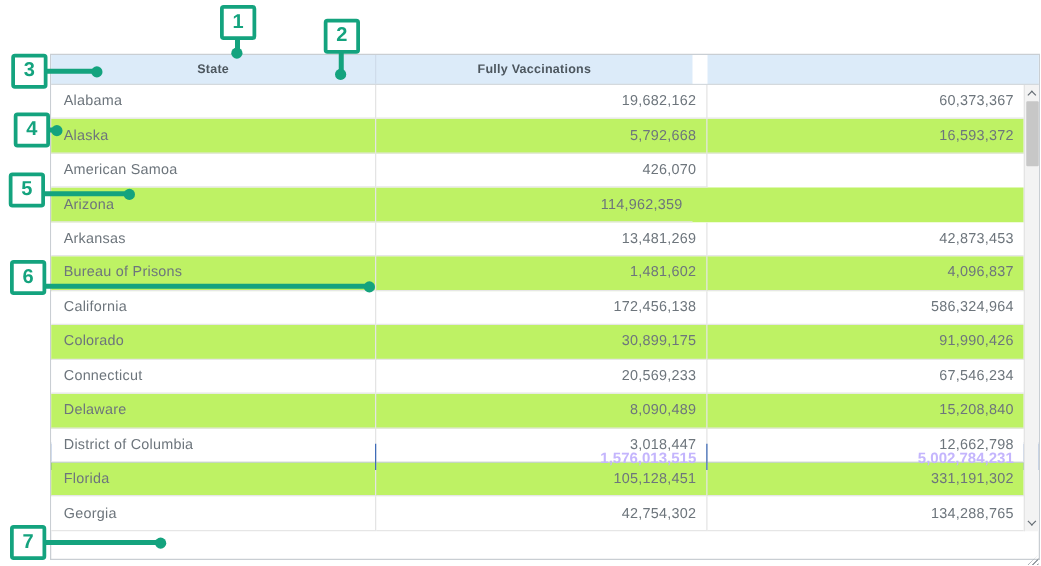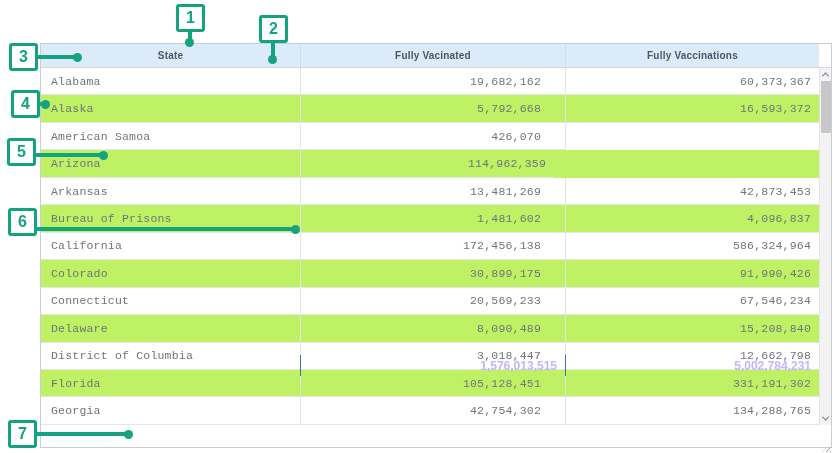--- a/index.html
+++ b/index.html
@@ -11,28 +11,28 @@
   .tbl { position:absolute; left:40px; top:43px; width:792px; height:405px;
          border:1px solid #c9ced3; background:#fff; }
   .thead { display:flex; height:24px; background:#dcebf9; border-bottom:1px solid #d4d9dd; }
   .th { font-size:10px; font-weight:bold; color:#4c565e; display:flex;
         align-items:center; justify-content:center; letter-spacing:.2px; }
   .th.c1 { width:260px; border-right:1px solid #cfdceb; }
   .th.c2 { width:265px; border-right:1px solid #cfdceb; }
   .th.c3 { width:253px; }
   .th.csb { width:12px; background:#fff; }
 
-  .tbody-wrap { display:flex; height:286px;font-family:Liberation Mono, monospace; }
+  .tbody-wrap { display:flex; height:286px; }
   .tbody { width:778px; }
   .t-row { display:flex; height:27.46px; background:#ffffff; cursor:pointer; }
   .t-row.alt { background:#bef264; }
   .td { font-size:11.5px; color:#6d757c; display:flex; align-items:center;
         border-bottom:1px solid #e6e6e6; letter-spacing:.2px; }
   .td.c1 { width:260px; padding-left:10px; border-right:1px solid #e4e4e4; }
-  .td.c2 { width:265px; justify-content:flex-end; padding-right:24px; border-right:1px solid #e4e4e4; }
+  .td.c2 { width:265px; justify-content:flex-end; padding-right:8px; border-right:1px solid #e4e4e4; }
   .td.c3 { width:253px; justify-content:flex-end; padding-right:8px; }
 
   
   .sbar { width:12px; height:357px; background:#f3f3f3; border-left:1px solid #e4e4e4;
           display:flex; flex-direction:column; align-items:center; }
   .sb-btn { width:12px; height:13px; display:flex; align-items:center; justify-content:center; cursor:pointer; }
   .chev { width:5px; height:5px; border-left:1.5px solid #646c73; border-top:1.5px solid #646c73; }
   .chev.up { transform:rotate(45deg) translate(1px,1px); }
   .chev.dn { transform:rotate(225deg) translate(1px,1px); }
   .sb-thumb { width:10px; height:52px; background:#c7c7c7; border-radius:1px; cursor:grab; }
@@ -60,21 +60,20 @@
 </style>
 </head>
 <body>
 
 <div class="stage">
 
   <div class="tbl">
 
     <div class="thead">
       <div class="th c1">State</div>
-      <div class="th c2">Fully Vacinated</div>
       <div class="th c3">Fully Vaccinations</div>
       <div class="th csb"></div>
     </div>
 
     <div class="tbody-wrap">
       <div class="tbody">
           <div class="t-row">
     <div class="td c1">Alabama</div>
     <div class="td c2">19,682,162</div>
     <div class="td c3">60,373,367</div>

